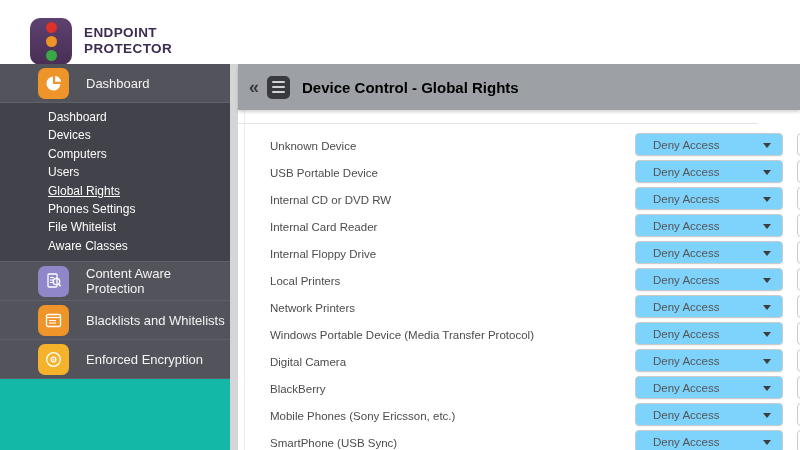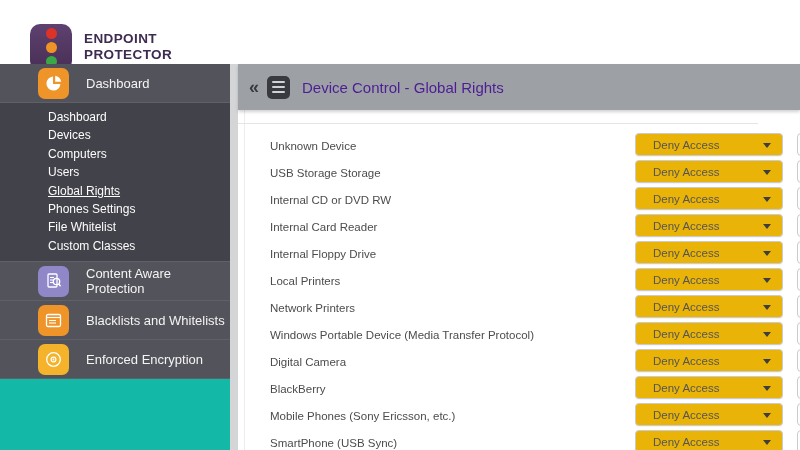--- a/index.html
+++ b/index.html
@@ -1,20 +1,20 @@
 <!DOCTYPE html>
 <html><head>
 <meta charset="utf-8">
 <style>
   * { box-sizing: border-box; margin: 0; padding: 0; }
   html, body { width: 800px; height: 450px; overflow: hidden; }
   body { font-family: "Liberation Sans", sans-serif; background: #fff; position: relative; }
 
   
-  .topbar { position: absolute; left: 0; top: 16px; width: 800px; height: 64px; background: #fff; }
+  .topbar { position: absolute; left: 0; top: 10px; width: 800px; height: 64px; background: #fff; }
   .logo-box { position: absolute; left: 30px; top: 8px; width: 42px; height: 47px; border-radius: 10px;
               background: linear-gradient(#5e4170, #482e55); display: flex; flex-direction: column;
               align-items: center; justify-content: center; gap: 3px; }
   .logo-dot { width: 11px; height: 11px; border-radius: 50%; }
   .dot-red { background: #dd3227; }
   .dot-orange { background: #ee9427; }
   .dot-green { background: #3aa945; }
   .logo-text { position: absolute; left: 84px; top: 15px; font-size: 13.5px; font-weight: bold;
                letter-spacing: .4px; color: #3e2b51; line-height: 16px; }
 
@@ -38,32 +38,32 @@
   .gutter { position: absolute; left: 230px; top: 64px; width: 8px; height: 386px; background: #d3d5d6; }
 
   
   .page-header { position: absolute; left: 238px; top: 64px; width: 562px; height: 46px; background: #9da1a5;
                  display: flex; align-items: center; padding-left: 11px; gap: 8px;
                  box-shadow: 0 2px 3px rgba(0,0,0,0.18); z-index: 2; }
   .collapse-btn { color: #393940; font-size: 18px; font-weight: bold; line-height: 1; cursor: pointer; }
   .hdr-icon { width: 23px; height: 23px; border-radius: 5px; background: #393940; display: flex;
               flex-direction: column; align-items: center; justify-content: center; gap: 2.5px; }
   .hdr-icon i { display: block; width: 13px; height: 2.5px; background: #cfd2d5; border-radius: 1px; }
-  .page-title { font-size: 15px; font-weight: 400; color: #4c1d95; margin-left: 4px; }
+  .page-title { font-size: 15px; font-weight: 700; color: #000000; margin-left: 4px; }
 
   
   .content { position: absolute; left: 238px; top: 110px; width: 520px; height: 340px; background: #fff; }
   .content-topline { position: absolute; left: 0; right: 0; top: 13px; height: 1px; background: #e5e5e5; }
   .content-leftline { position: absolute; left: 6px; top: 0; bottom: 0; width: 1px; background: #ededed; }
   .rows { position: absolute; left: 0; right: 0; top: 22px; }
   .device-row { position: relative; height: 27px; }
   .device-label { position: absolute; left: 32px; top: 50%; transform: translateY(-50%);
                   font-size: 11.5px; color: #4c4c4c; white-space: nowrap; }
   .dropdown { position: absolute; left: 397px; top: 1px; width: 148px; height: 23px;
-              border: 1px solid #cbcbcb; border-radius: 4px; background: #eab308; cursor: pointer;
+              border: 1px solid #cbcbcb; border-radius: 4px; background: #7dd3fc; cursor: pointer;
               display: flex; align-items: center; padding-left: 17px;
               font-size: 11.5px; color: #555; box-shadow: 0 1px 1px rgba(0,0,0,0.05); }
   .caret { position: absolute; right: 11px; top: 50%; transform: translateY(-40%); width: 0; height: 0;
            border-left: 4px solid transparent; border-right: 4px solid transparent;
            border-top: 5px solid #3e3e3e; }
   .dropdown-clip { position: absolute; left: 559px; top: 1px; width: 30px; height: 23px;
                    border: 1px solid #cbcbcb; border-radius: 4px; background: #fff; cursor: pointer; }
 </style>
 </head>
 <body>
@@ -94,21 +94,21 @@
 
 
   <div class="submenu">
     <div class="submenu-item">Dashboard</div>
     <div class="submenu-item">Devices</div>
     <div class="submenu-item">Computers</div>
     <div class="submenu-item">Users</div>
     <div class="submenu-item active">Global Rights</div>
     <div class="submenu-item">Phones Settings</div>
     <div class="submenu-item">File Whitelist</div>
-    <div class="submenu-item">Custom Classes</div>
+    <div class="submenu-item">Aware Classes</div>
   </div>
 
   <div class="nav-item">
     <span class="nav-icon ic-purple">
       <svg width="19" height="19" viewBox="0 0 19 19">
         <rect x="4" y="2" width="9" height="13" rx="1" fill="none" stroke="#fff" stroke-width="1.3"></rect>
         <line x1="6" y1="5.5" x2="10" y2="5.5" stroke="#fff" stroke-width="1.1"></line>
         <line x1="6" y1="8" x2="10" y2="8" stroke="#fff" stroke-width="1.1"></line>
         <line x1="6" y1="10.5" x2="9" y2="10.5" stroke="#fff" stroke-width="1.1"></line>
         <circle cx="12.5" cy="9.5" r="3.2" fill="none" stroke="#fff" stroke-width="1.3"></circle>
@@ -164,21 +164,21 @@
     <div class="device-row">
       <span class="device-label">Unknown Device</span>
       <div class="dropdown">
         <span>Deny Access</span>
         <span class="caret"></span>
       </div>
       <div class="dropdown-clip"></div>
     </div>
 
     <div class="device-row">
-      <span class="device-label">USB Storage Storage</span>
+      <span class="device-label">USB Portable Device</span>
       <div class="dropdown">
         <span>Deny Access</span>
         <span class="caret"></span>
       </div>
       <div class="dropdown-clip"></div>
     </div>
 
     <div class="device-row">
       <span class="device-label">Internal CD or DVD RW</span>
       <div class="dropdown">

